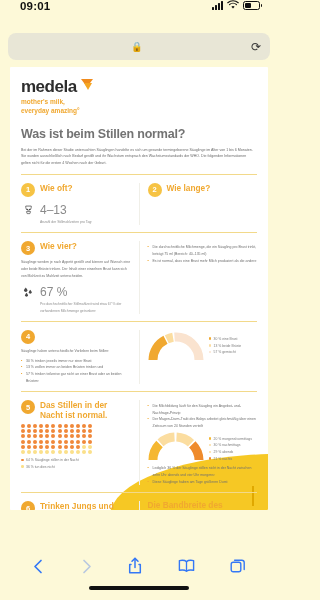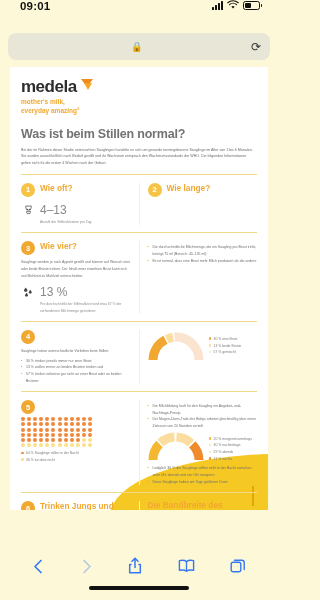--- a/index.html
+++ b/index.html
@@ -211,21 +211,21 @@
         <div class="body-txt">Säuglinge werden je nach Appetit gestillt und können auf Wunsch eine oder beide Brüste trinken. Der Inhalt einer einzelnen Brust kann sich von Mahlzeit zu Mahlzeit unterscheiden.</div>
         <div class="stat">
           <div class="stat-ic">
             <svg width="12" height="12" viewBox="0 0 16 16">
                 <path d="M5 2c1.4 1.7 2.2 2.8 2.2 3.8A2.2 2.2 0 0 1 2.8 5.8C2.8 4.8 3.6 3.7 5 2z" fill="#4a4a4a"></path>
                 <path d="M11 5c1.2 1.5 1.9 2.4 1.9 3.3a1.9 1.9 0 0 1-3.8 0C9.1 7.4 9.8 6.5 11 5z" fill="#4a4a4a"></path>
                 <path d="M6 9c1.2 1.5 1.9 2.4 1.9 3.3a1.9 1.9 0 0 1-3.8 0C4.1 11.4 4.8 10.5 6 9z" fill="#4a4a4a"></path>
               </svg>
           </div>
           <div>
-            <div class="stat-val">13 %</div>
+            <div class="stat-val">67 %</div>
             <div class="stat-cap">Pro durchschnittlicher Stillmahlzeit wird etwa 67 % der vorhandenen Milchmenge getrunken¹</div>
           </div>
         </div>
       </div>
       <div class="vr"></div>
       <div class="col">
         <ul class="bullets">
           <li>Die durchschnittliche Milchmenge, die ein Säugling pro Brust trinkt, beträgt 75 ml (Bereich: 40–135 ml)</li>
           <li>Es ist normal, dass eine Brust mehr Milch produziert als die andere</li>
         </ul>
@@ -260,20 +260,21 @@
           <div><span class="dot" style="background:#fae3cf"></span><span>57 % gemischt</span></div>
         </div>
       </div>
     </div>
     <div class="hr"></div>
 
     <div class="cols">
       <div class="col">
         <div class="sec-head">
           <div class="badge dark">5</div>
+          <div class="sec-title">Das Stillen in der Nacht ist normal.</div>
         </div>
         <div class="matrix">
           <i style="background:#f0883a"></i>
             <i style="background:#f0883a"></i>
             <i style="background:#f0883a"></i>
             <i style="background:#f0883a"></i>
             <i style="background:#f0883a"></i>
             <i style="background:#f0883a"></i>
             <i style="background:#f0883a"></i>
             <i style="background:#f0883a"></i>

